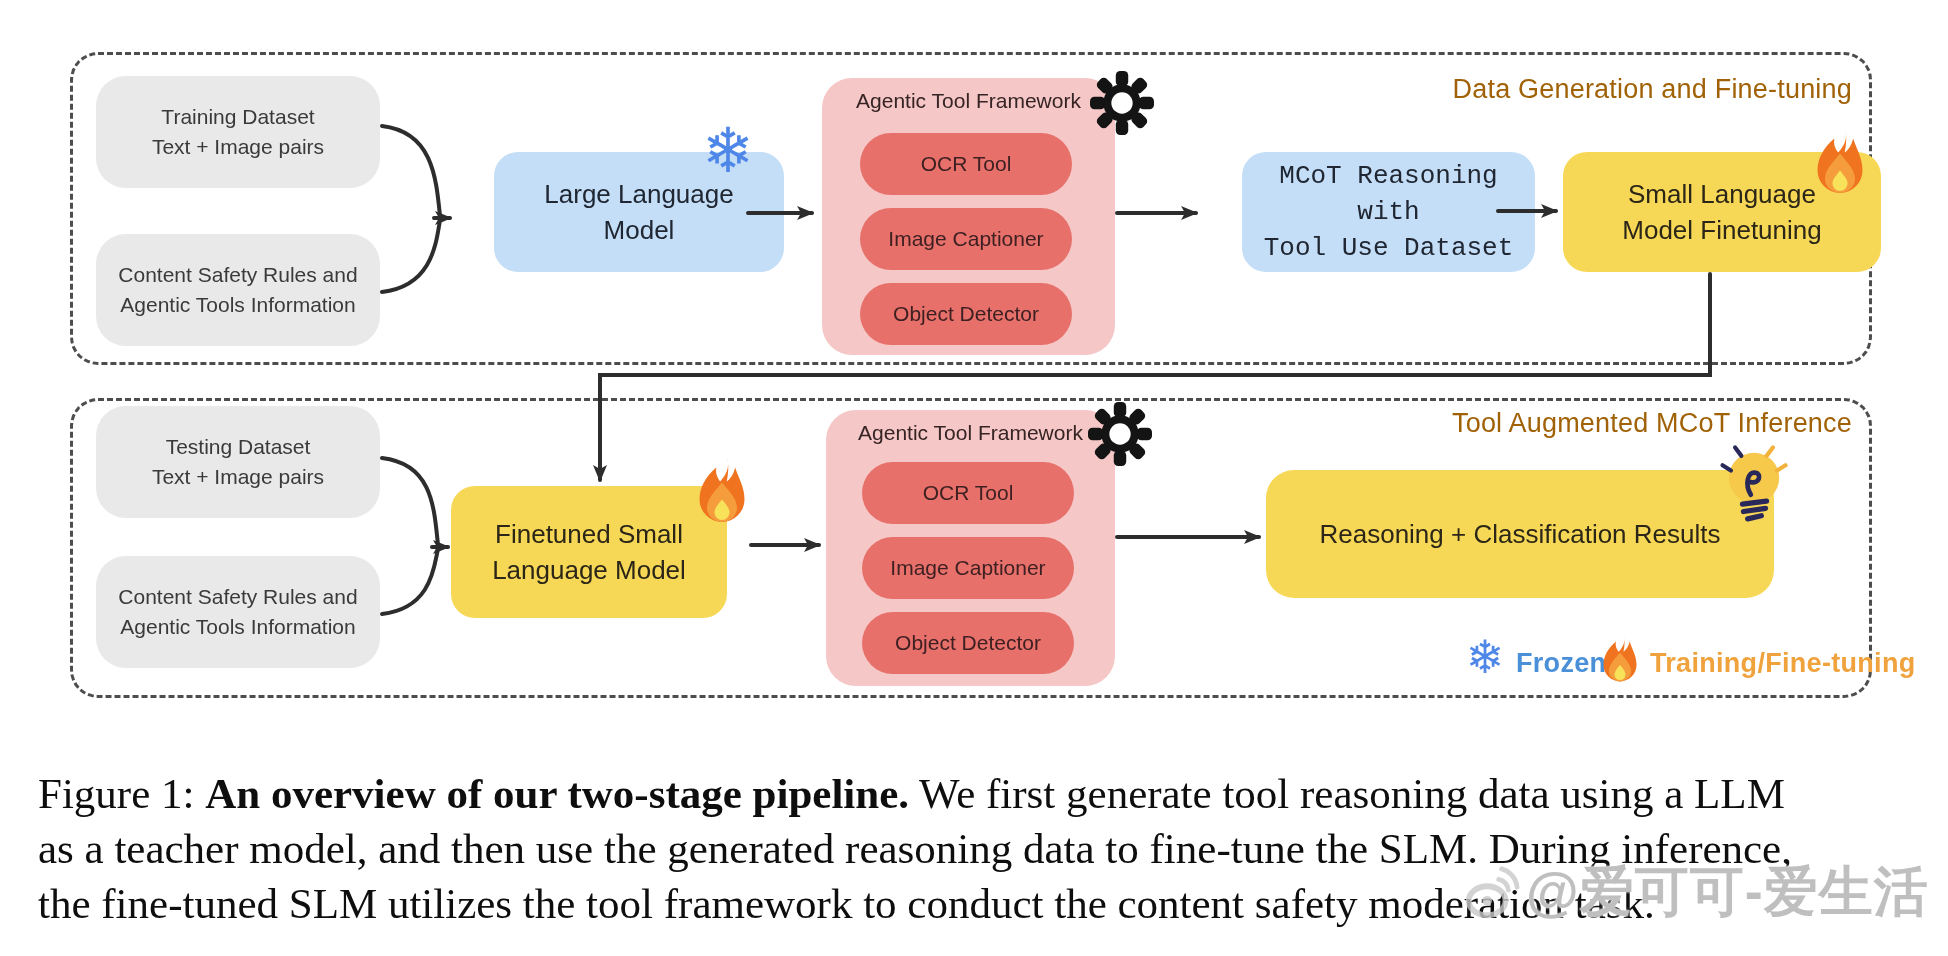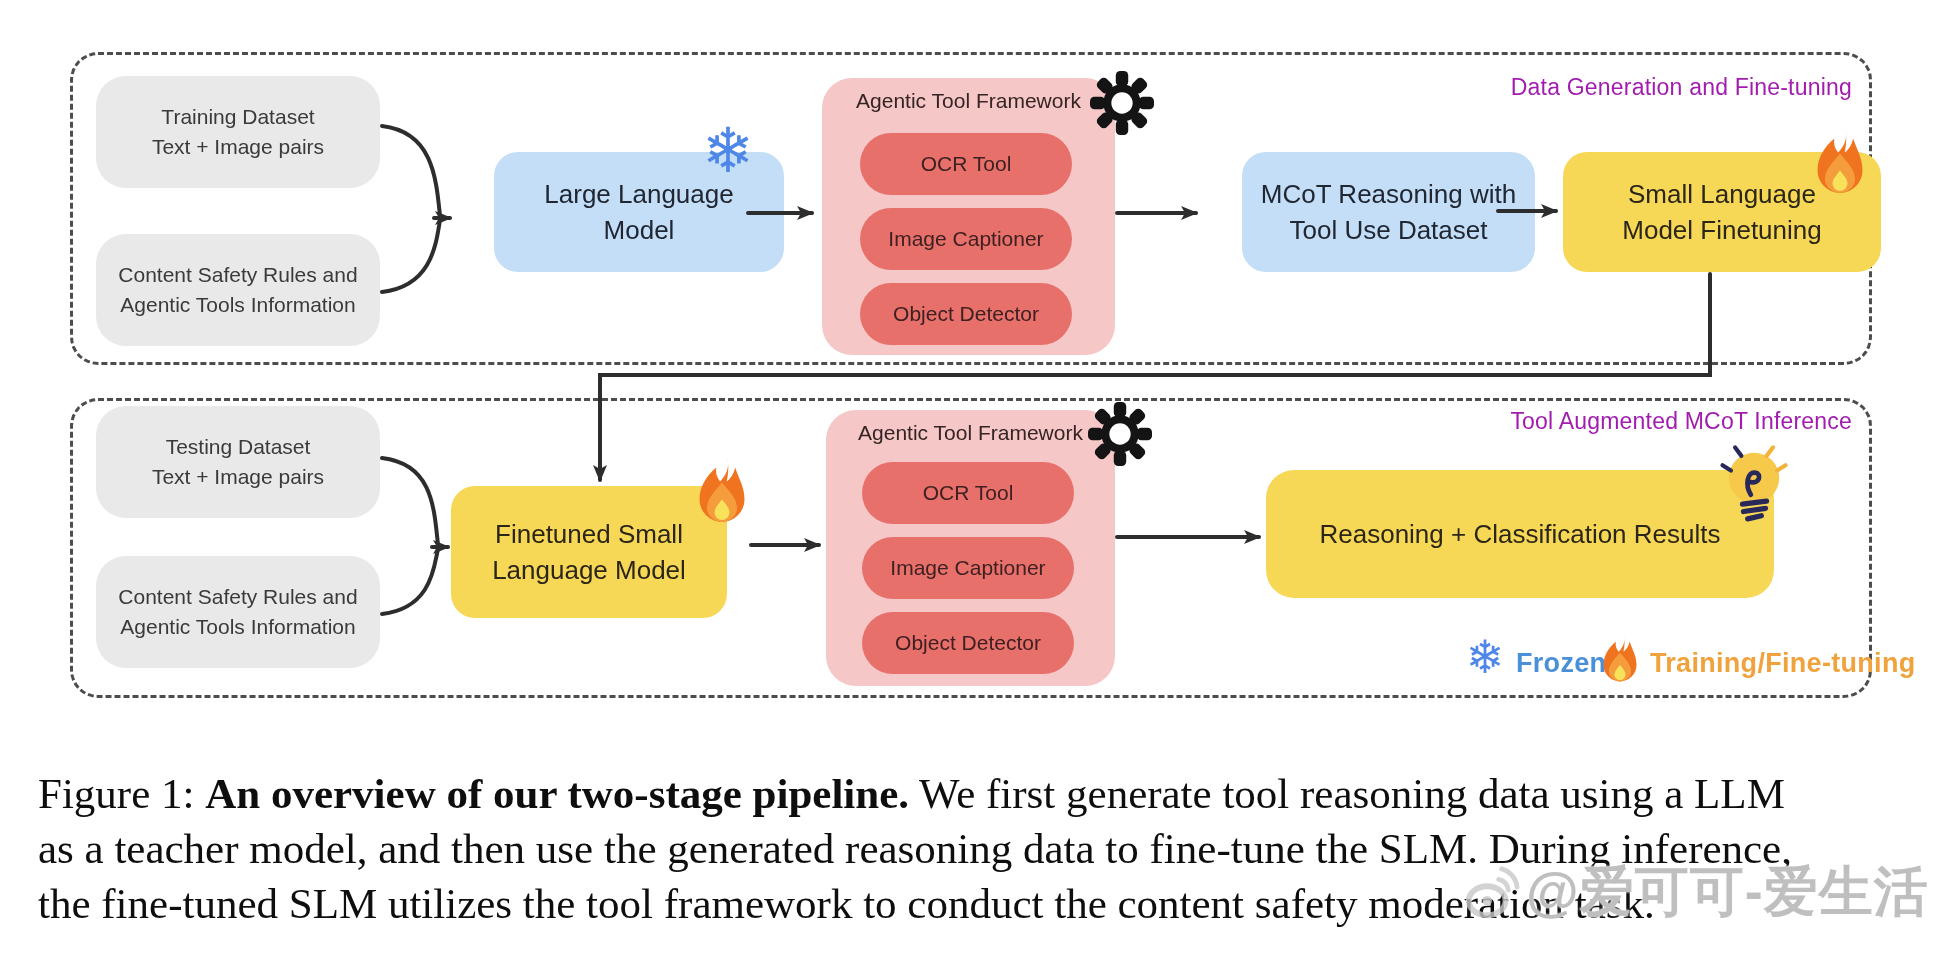--- a/index.html
+++ b/index.html
@@ -1,19 +1,19 @@
 <!DOCTYPE html>
 <html><head>
 <meta charset="utf-8">
 <style>
   html,body{margin:0;padding:0;background:#ffffff;}
   body{width:1948px;height:956px;position:relative;overflow:hidden;
        font-family:"Liberation Sans",sans-serif;}
   .section{position:absolute;border:3px dashed #4d4d4d;border-radius:28px;box-sizing:border-box;}
-  .seclabel{position:absolute;color:#a21caf;font-size:23px;letter-spacing:.2px;margin-left:20px;}
+  .seclabel{position:absolute;color:#a16207;font-size:27px;letter-spacing:.2px;margin-left:20px;}
   .box{position:absolute;display:flex;flex-direction:column;align-items:center;justify-content:center;
        text-align:center;box-sizing:border-box;}
   .gray{background:#e9e9e9;color:#3a3a3a;font-size:21px;line-height:30px;border-radius:30px;}
   .blue{background:#c4def7;color:#202732;font-size:26px;line-height:36px;border-radius:24px;margin-left:39px;}
   .yellow{background:#f7d856;color:#2b2617;font-size:26px;line-height:36px;border-radius:24px;}
   .pinkwrap{position:absolute;background:#f5c7c7;border-radius:30px;}
   .fwtitle{position:absolute;top:11px;left:0;right:0;text-align:center;color:#362424;font-size:21px;}
   .pill{position:absolute;background:#e7706a;color:#3f2022;font-size:21px;border-radius:31px;
         display:flex;align-items:center;justify-content:center;text-align:center;}
   .icon{position:absolute;display:block;}
@@ -67,21 +67,21 @@
         <rect x="29" y="55" width="14" height="17" rx="5"></rect>
         <rect x="0" y="29" width="17" height="14" rx="5"></rect>
         <rect x="55" y="29" width="17" height="14" rx="5"></rect>
       </g>
     </g>
   </g>
   <circle cx="36" cy="36" r="21" fill="#141414"></circle>
   <circle cx="36" cy="36" r="12" fill="#ffffff"></circle>
 </svg>
 
-<div class="box blue" style="left:1203px;top:152px;width:293px;height:120px;">
+<div class="box blue" style="left:1203px;top:152px;width:293px;height:120px;font-family:Liberation Mono, monospace;">
   <span>MCoT Reasoning with</span>
   <span>Tool Use Dataset</span>
 </div>
 
 <div class="box yellow" style="left:1563px;top:152px;width:318px;height:120px;">
   <span>Small Language</span>
   <span>Model Finetuning</span>
 </div>
 <svg class="icon" style="left:1810px;top:126px;" width="60" height="70" viewBox="0 0 64 72">
   <path fill="#f0731f" d="M38 2 C 40 14 36 20 30 27 C 26 22 25 17 26 12 C 14 22 8 34 8 46 a 24 24 0 0 0 48 0 C 56 33 50 24 46 12 C 44 20 41 24 37 27 C 39 18 39 10 38 2 Z"></path>

